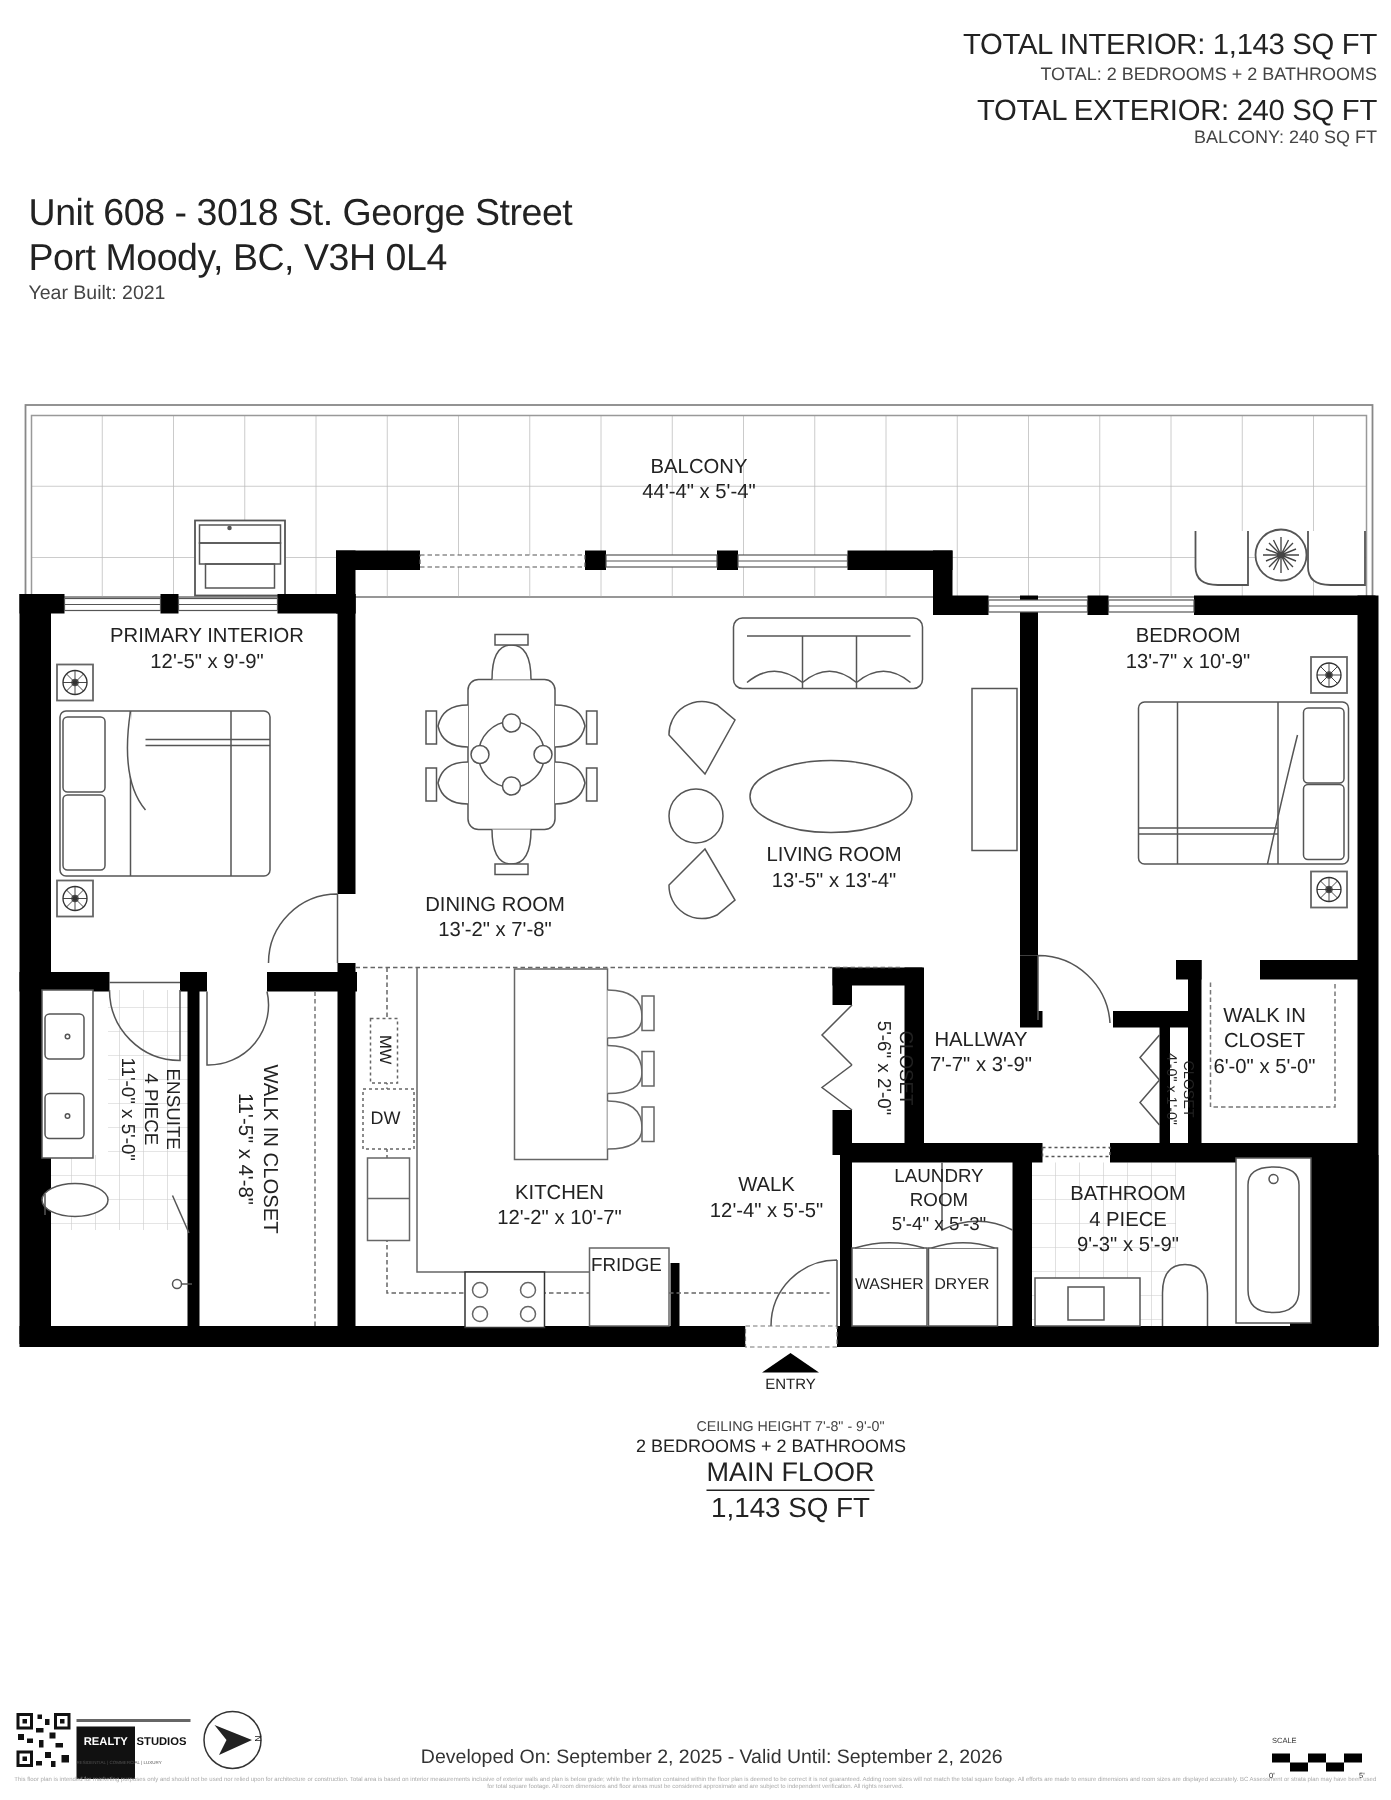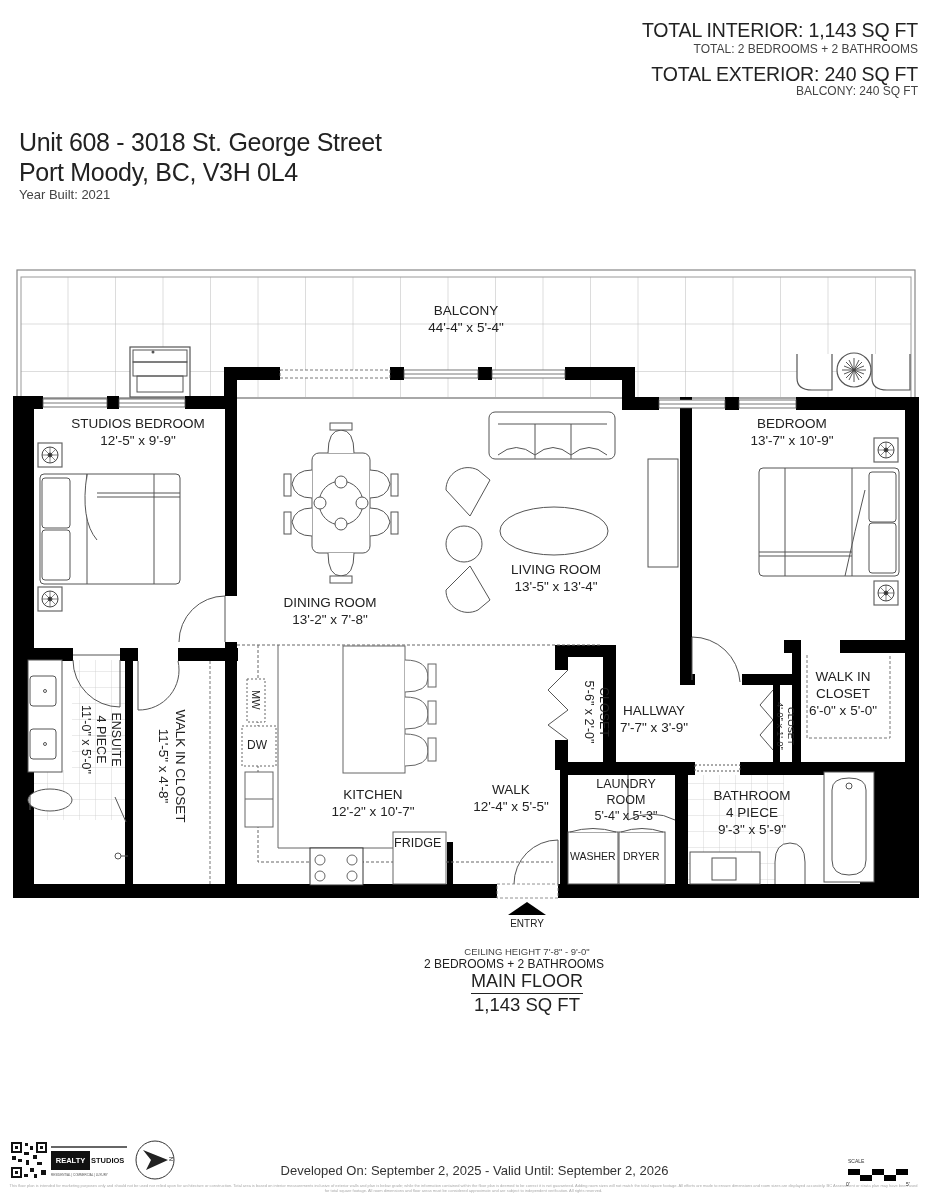--- a/index.html
+++ b/index.html
@@ -16,21 +16,21 @@
   .footer-dev{position:absolute;left:0;right:0;top:1163px;text-align:center;font-size:13px;color:#333;margin-left:22px;}
   .legal{position:absolute;left:8px;right:8px;top:1183px;font-size:4px;color:#aaa;line-height:5px;text-align:center;}
   .entry{position:absolute;left:527px;top:918px;transform:translateX(-50%);font-size:10px;}
   .ceil{position:absolute;left:527px;top:946px;transform:translateX(-50%);font-size:9.5px;color:#444;white-space:nowrap;}
   .beds{position:absolute;left:514px;top:957px;transform:translateX(-50%);font-size:12px;white-space:nowrap;}
   .mf{position:absolute;left:527px;top:971px;transform:translateX(-50%);font-size:18px;white-space:nowrap;}
   .mf .t{display:inline-block;border-bottom:1.3px solid #222;padding-bottom:1px;}
   .sqft{position:absolute;left:527px;top:994px;transform:translateX(-50%);font-size:18.5px;white-space:nowrap;}
   .logo{position:absolute;left:51px;top:1146px;width:76px;height:34px;}
   .logo .bar{position:absolute;left:0;top:0;width:76px;height:2px;background:#666;}
-  .logo .blk{position:absolute;left:0;top:5px;width:39px;height:19px;background:#111;color:#fff;font-size:7.5px;font-weight:bold;line-height:19px;text-align:center;}
+  .logo .blk{position:absolute;left:0;top:5px;width:39px;height:35px;background:#111;color:#fff;font-size:7.5px;font-weight:bold;line-height:19px;text-align:center;}
   .logo .wt{position:absolute;left:40px;top:5px;font-size:7.5px;font-weight:bold;line-height:19px;color:#111;}
   .logo .sub{position:absolute;left:0;top:27px;font-size:3px;color:#555;white-space:nowrap;}
   .scale-lbl{position:absolute;left:848px;top:1158px;font-size:5px;color:#333;}
 </style>
 </head>
 <body>
 
 <div class="hdr-r big" style="top:19px;"><span>TOTAL INTERIOR:</span> <span>1,143 SQ FT</span></div>
 <div class="hdr-r small" style="top:42px;">TOTAL: 2 BEDROOMS  + 2 BATHROOMS</div>
 <div class="hdr-r big" style="top:63px;"><span>TOTAL EXTERIOR:</span> <span>240 SQ FT</span></div>
@@ -311,21 +311,21 @@
     <rect x="884" y="1175" width="12" height="6" fill="#000"></rect>
     <rect x="896" y="1169" width="12" height="6" fill="#000"></rect>
   </g>
 </svg>
 
 <div class="room-label" style="left:466px;top:302px;">
     <div>BALCONY</div>
     <div>44'-4" x  5'-4"</div>
   </div>
 <div class="room-label" style="left:138px;top:415px;">
-    <div>STUDIOS BEDROOM</div>
+    <div>PRIMARY INTERIOR</div>
     <div>12'-5" x 9'-9"</div>
   </div>
 <div class="room-label" style="left:330px;top:594px;">
     <div>DINING ROOM</div>
     <div>13'-2" x 7'-8"</div>
   </div>
 <div class="room-label" style="left:556px;top:561px;">
     <div>LIVING ROOM</div>
     <div>13'-5" x 13'-4"</div>
   </div>
@@ -349,21 +349,21 @@
     <div>12'-2" x 10'-7"</div>
   </div>
 <div class="room-label" style="left:511px;top:781px;">
     <div>WALK</div>
     <div>12'-4" x 5'-5"</div>
   </div>
 <div class="vert" style="left:546px;top:697px;width:100px;transform:rotate(90deg);font-size:12.5px;line-height:15px;">
     <div>CLOSET</div>
     <div>5'-6" x 2'-0"</div>
   </div>
-<div class="room-label" style="left:654px;top:702px;text-align:center;">
+<div class="room-label" style="left:654px;top:684px;text-align:center;">
     <div>HALLWAY</div>
     <div>7'-7" x 3'-9"</div>
   </div>
 <div class="vert tiny" style="left:756px;top:715px;width:60px;transform:rotate(90deg);">
     <div>CLOSET</div>
     <div>4'-0" x 1'-0"</div>
   </div>
 <div class="room-label" style="left:843px;top:668px;">
     <div>WALK IN</div>
     <div>CLOSET</div>

